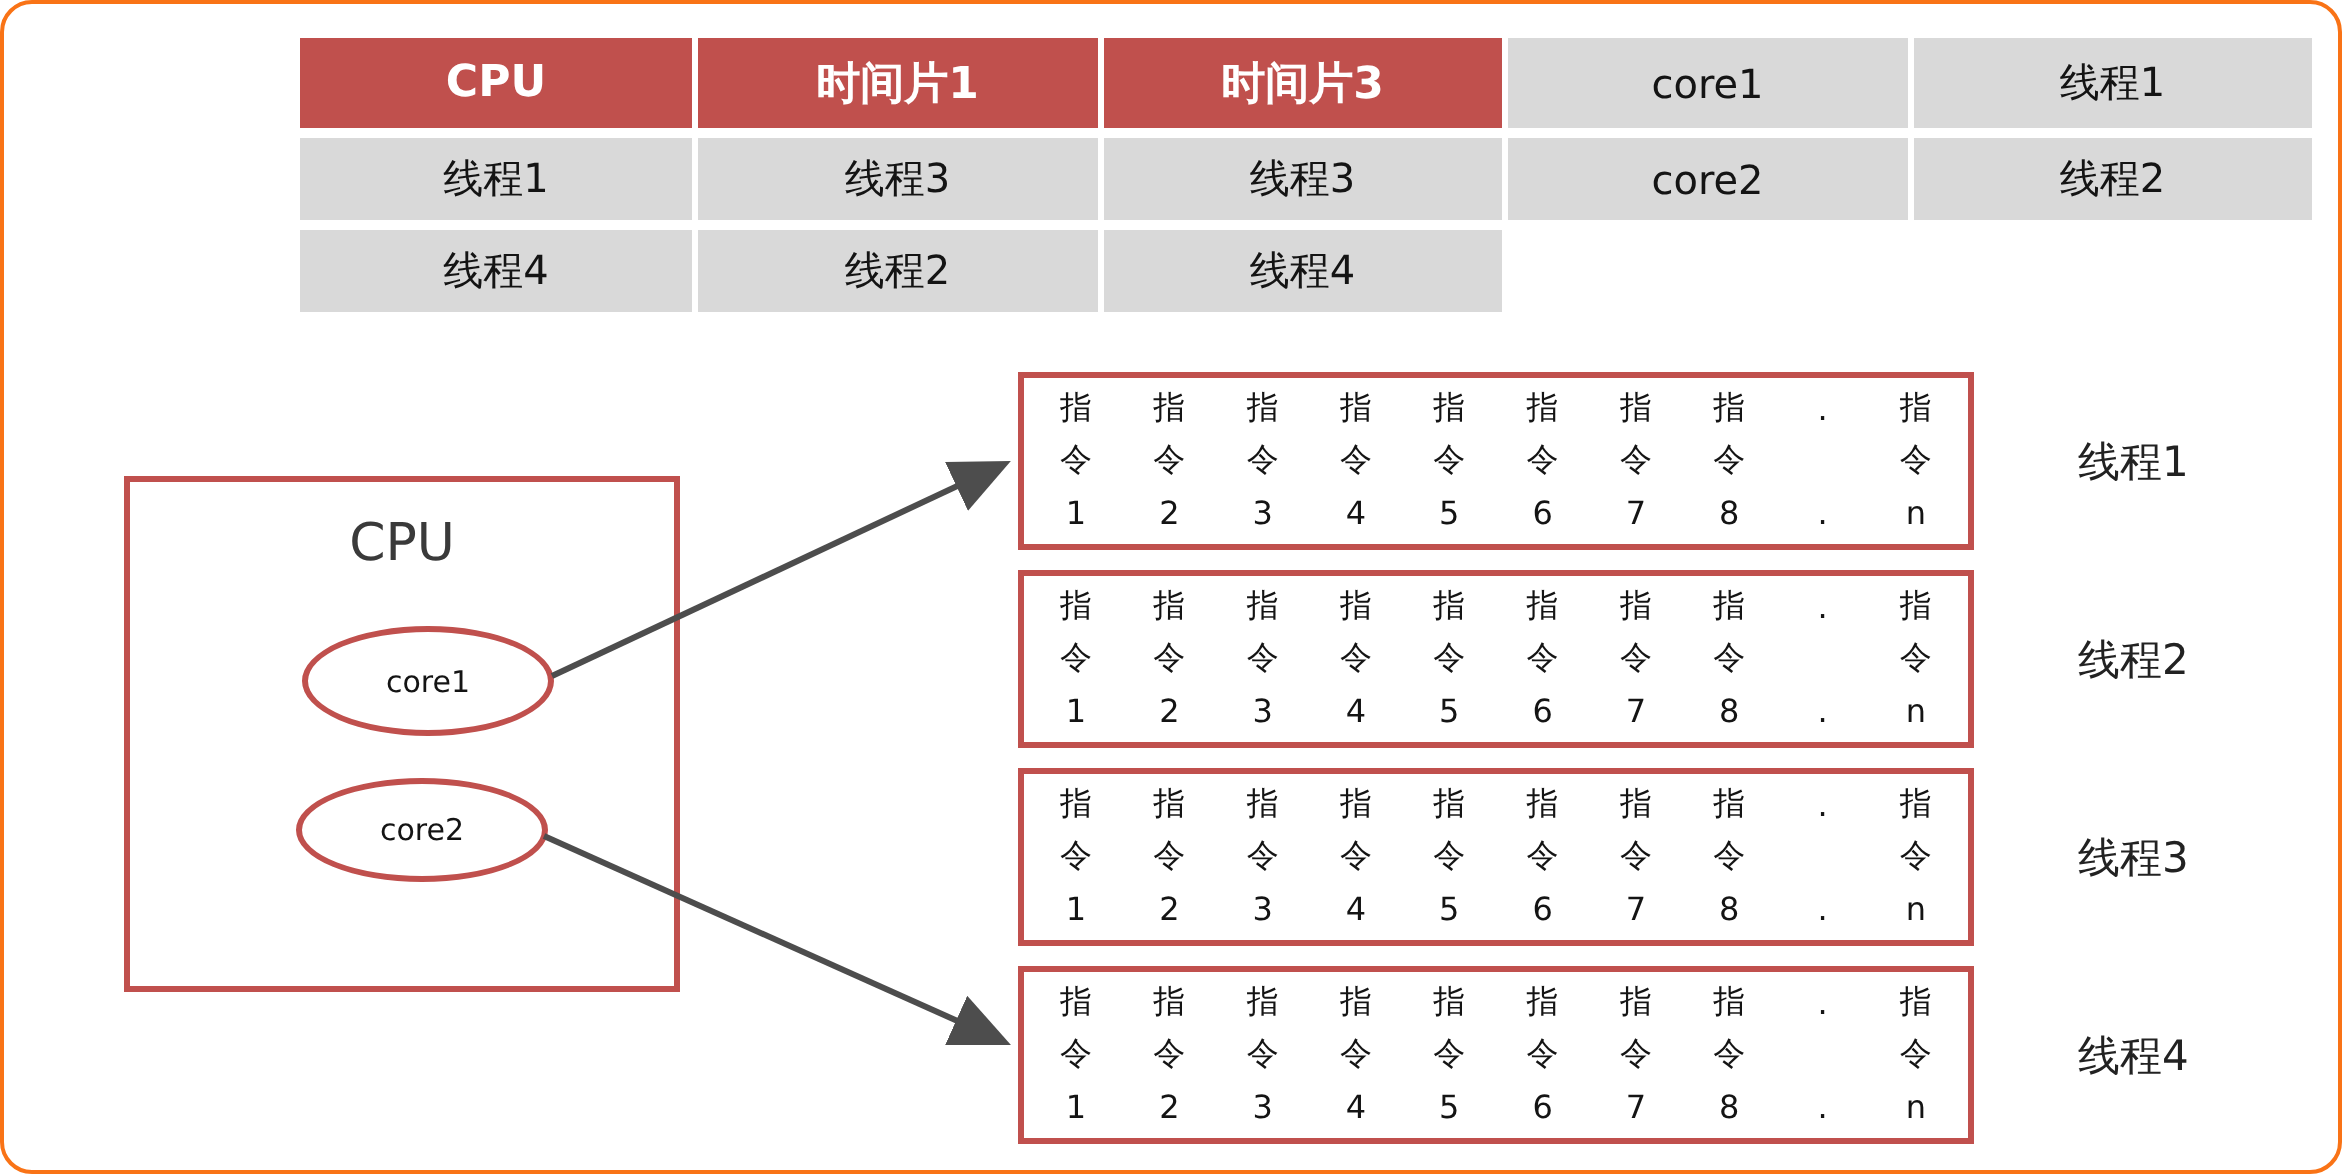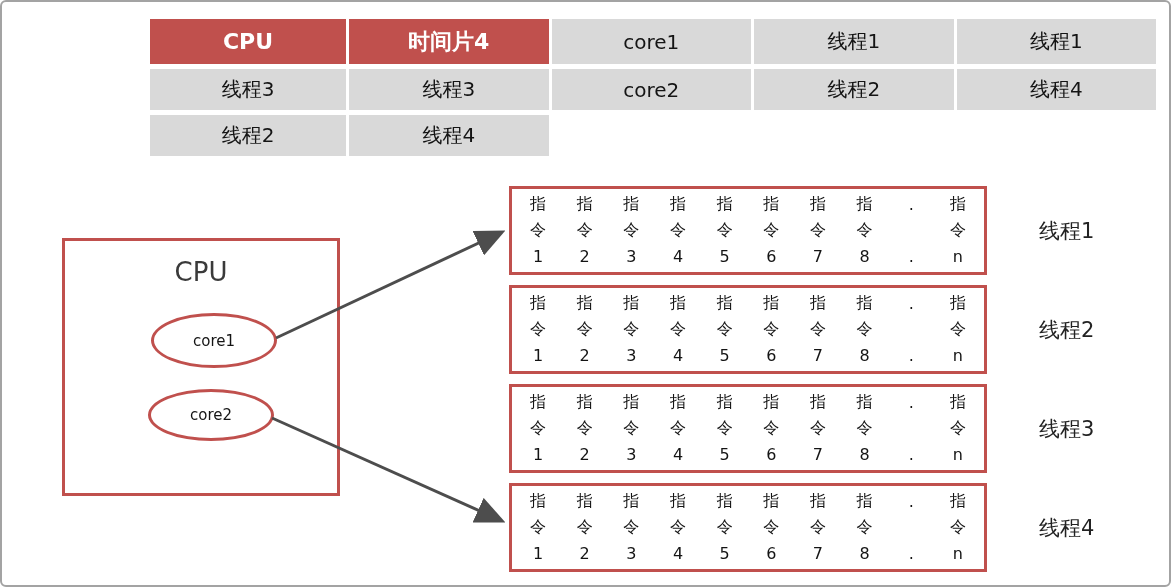--- a/index.html
+++ b/index.html
@@ -7,22 +7,22 @@
     padding: 0;
     background: #ffffff;
     font-family: "DejaVu Sans", "Liberation Sans", sans-serif;
   }
   .canvas {
     position: relative;
     width: 1171px;
     height: 587px;
     box-sizing: border-box;
     background: #ffffff;
-    border: 2px solid #a3a3a3;
-    border-radius: 6px;
+    border: 2px solid #f97316;
+    border-radius: 16px;
     overflow: hidden;
   }
 
   
   .sched-table {
     position: absolute;
     left: 148px;
     top: 17px;
     width: 1006px;
     display: grid;
@@ -132,21 +132,22 @@
     white-space: nowrap;
   }
 </style>
 </head>
 <body>
 
 <div class="canvas">
 
   <div class="sched-table">
       <div class="cell head">CPU</div>
-      <div class="cell head">时间片4</div>
+      <div class="cell head">时间片1</div>
+      <div class="cell head">时间片3</div>
       <div class="cell body">core1</div>
       <div class="cell body">线程1</div>
       <div class="cell body">线程1</div>
       <div class="cell body">线程3</div>
       <div class="cell body">线程3</div>
       <div class="cell body">core2</div>
       <div class="cell body">线程2</div>
       <div class="cell body">线程4</div>
       <div class="cell body">线程2</div>
       <div class="cell body">线程4</div>

